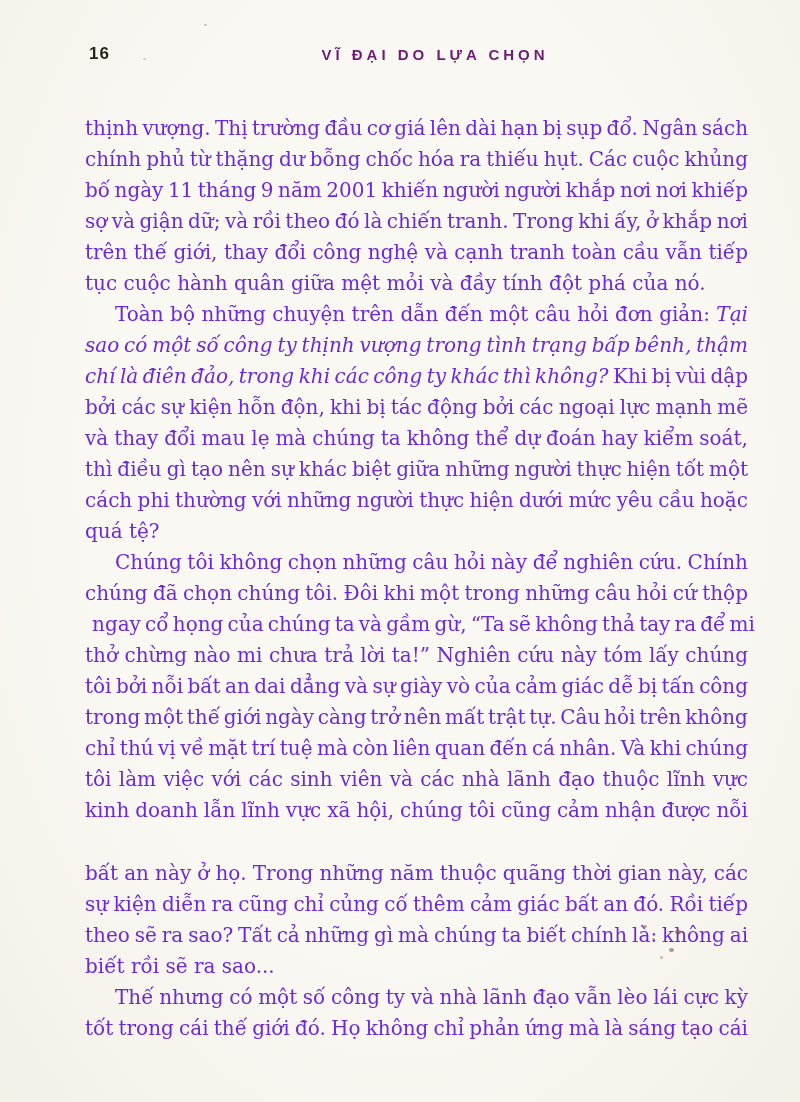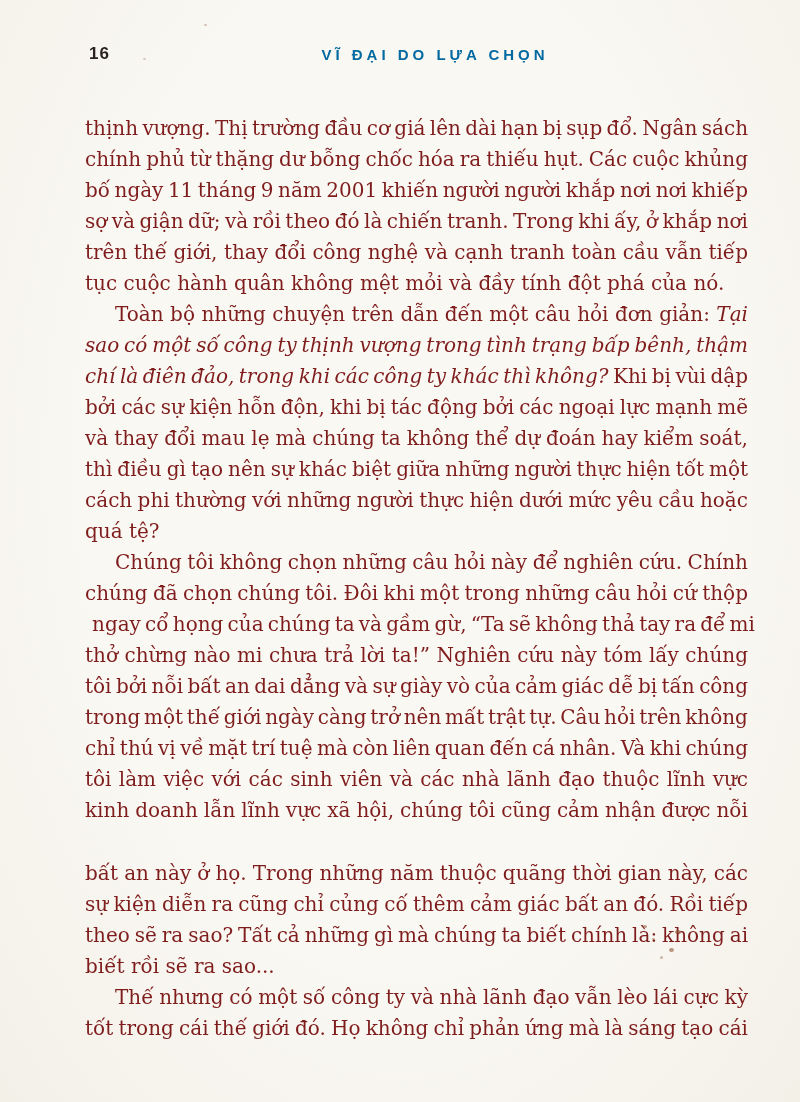--- a/index.html
+++ b/index.html
@@ -32,21 +32,21 @@
   .page-header {
     position: absolute;
     left: 105px;
     top: 46px;
     width: 660px;
     text-align: center;
     font-family: "Liberation Sans", sans-serif;
     font-weight: bold;
     font-size: 15px;
     letter-spacing: 4px;
-    color: #0369a1;
+    color: #701a75;
     white-space: nowrap;
   }
   .body-text {
     position: absolute;
     left: 85px;
     top: 113px;
     width: 663px;
     font-size: 20px;
     color: #231e18;
   }
@@ -70,27 +70,27 @@
 </style>
 </head>
 <body>
 
 <div class="scan-page">
 
   <div class="page-number">16</div>
 
   <div class="page-header">VĨ ĐẠI DO LỰA CHỌN</div>
 
-  <div class="body-text" style="color: #7f1d1d;">
+  <div class="body-text" style="color: #6d28d9;">
       <div class="line" style="word-spacing: -2.02px;"><span><span>thịnh vượng. Thị trường đầu cơ giá lên dài hạn bị sụp đổ. Ngân sách</span></span></div>
       <div class="line" style="word-spacing: -1.39px;"><span><span>chính phủ từ thặng dư bỗng chốc hóa ra thiếu hụt. Các cuộc khủng</span></span></div>
       <div class="line" style="word-spacing: -1.88px;"><span><span>bố ngày 11 tháng 9 năm 2001 khiến người người khắp nơi nơi khiếp</span></span></div>
       <div class="line" style="word-spacing: -1.86px;"><span><span>sợ và giận dữ; và rồi theo đó là chiến tranh. Trong khi ấy, ở khắp nơi</span></span></div>
       <div class="line" style="word-spacing: 0.1px;"><span><span>trên thế giới, thay đổi công nghệ và cạnh tranh toàn cầu vẫn tiếp</span></span></div>
-      <div class="line last"><span><span>tục cuộc hành quân không mệt mỏi và đầy tính đột phá của nó.</span></span></div>
+      <div class="line last"><span><span>tục cuộc hành quân giữa mệt mỏi và đầy tính đột phá của nó.</span></span></div>
       <div class="line indent" style="word-spacing: 0.1px;"><span><span>Toàn bộ những chuyện trên dẫn đến một câu hỏi đơn giản: </span><span class="it">Tại</span></span></div>
       <div class="line" style="word-spacing: -1.47px;"><span><span class="it">sao có một số công ty thịnh vượng trong tình trạng bấp bênh, thậm</span></span></div>
       <div class="line" style="word-spacing: -1.86px;"><span><span class="it">chí là điên đảo, trong khi các công ty khác thì không?</span><span> Khi bị vùi dập</span></span></div>
       <div class="line" style="word-spacing: -1.21px;"><span><span>bởi các sự kiện hỗn độn, khi bị tác động bởi các ngoại lực mạnh mẽ</span></span></div>
       <div class="line" style="word-spacing: -0.44px;"><span><span>và thay đổi mau lẹ mà chúng ta không thể dự đoán hay kiểm soát,</span></span></div>
       <div class="line" style="word-spacing: -1.32px;"><span><span>thì điều gì tạo nên sự khác biệt giữa những người thực hiện tốt một</span></span></div>
       <div class="line" style="word-spacing: -0.98px;"><span><span>cách phi thường với những người thực hiện dưới mức yêu cầu hoặc</span></span></div>
       <div class="line last"><span><span>quá tệ?</span></span></div>
       <div class="line indent" style="word-spacing: -0.74px;"><span><span>Chúng tôi không chọn những câu hỏi này để nghiên cứu. Chính</span></span></div>
       <div class="line" style="word-spacing: -1.03px;"><span><span>chúng đã chọn chúng tôi. Đôi khi một trong những câu hỏi cứ thộp</span></span></div>

